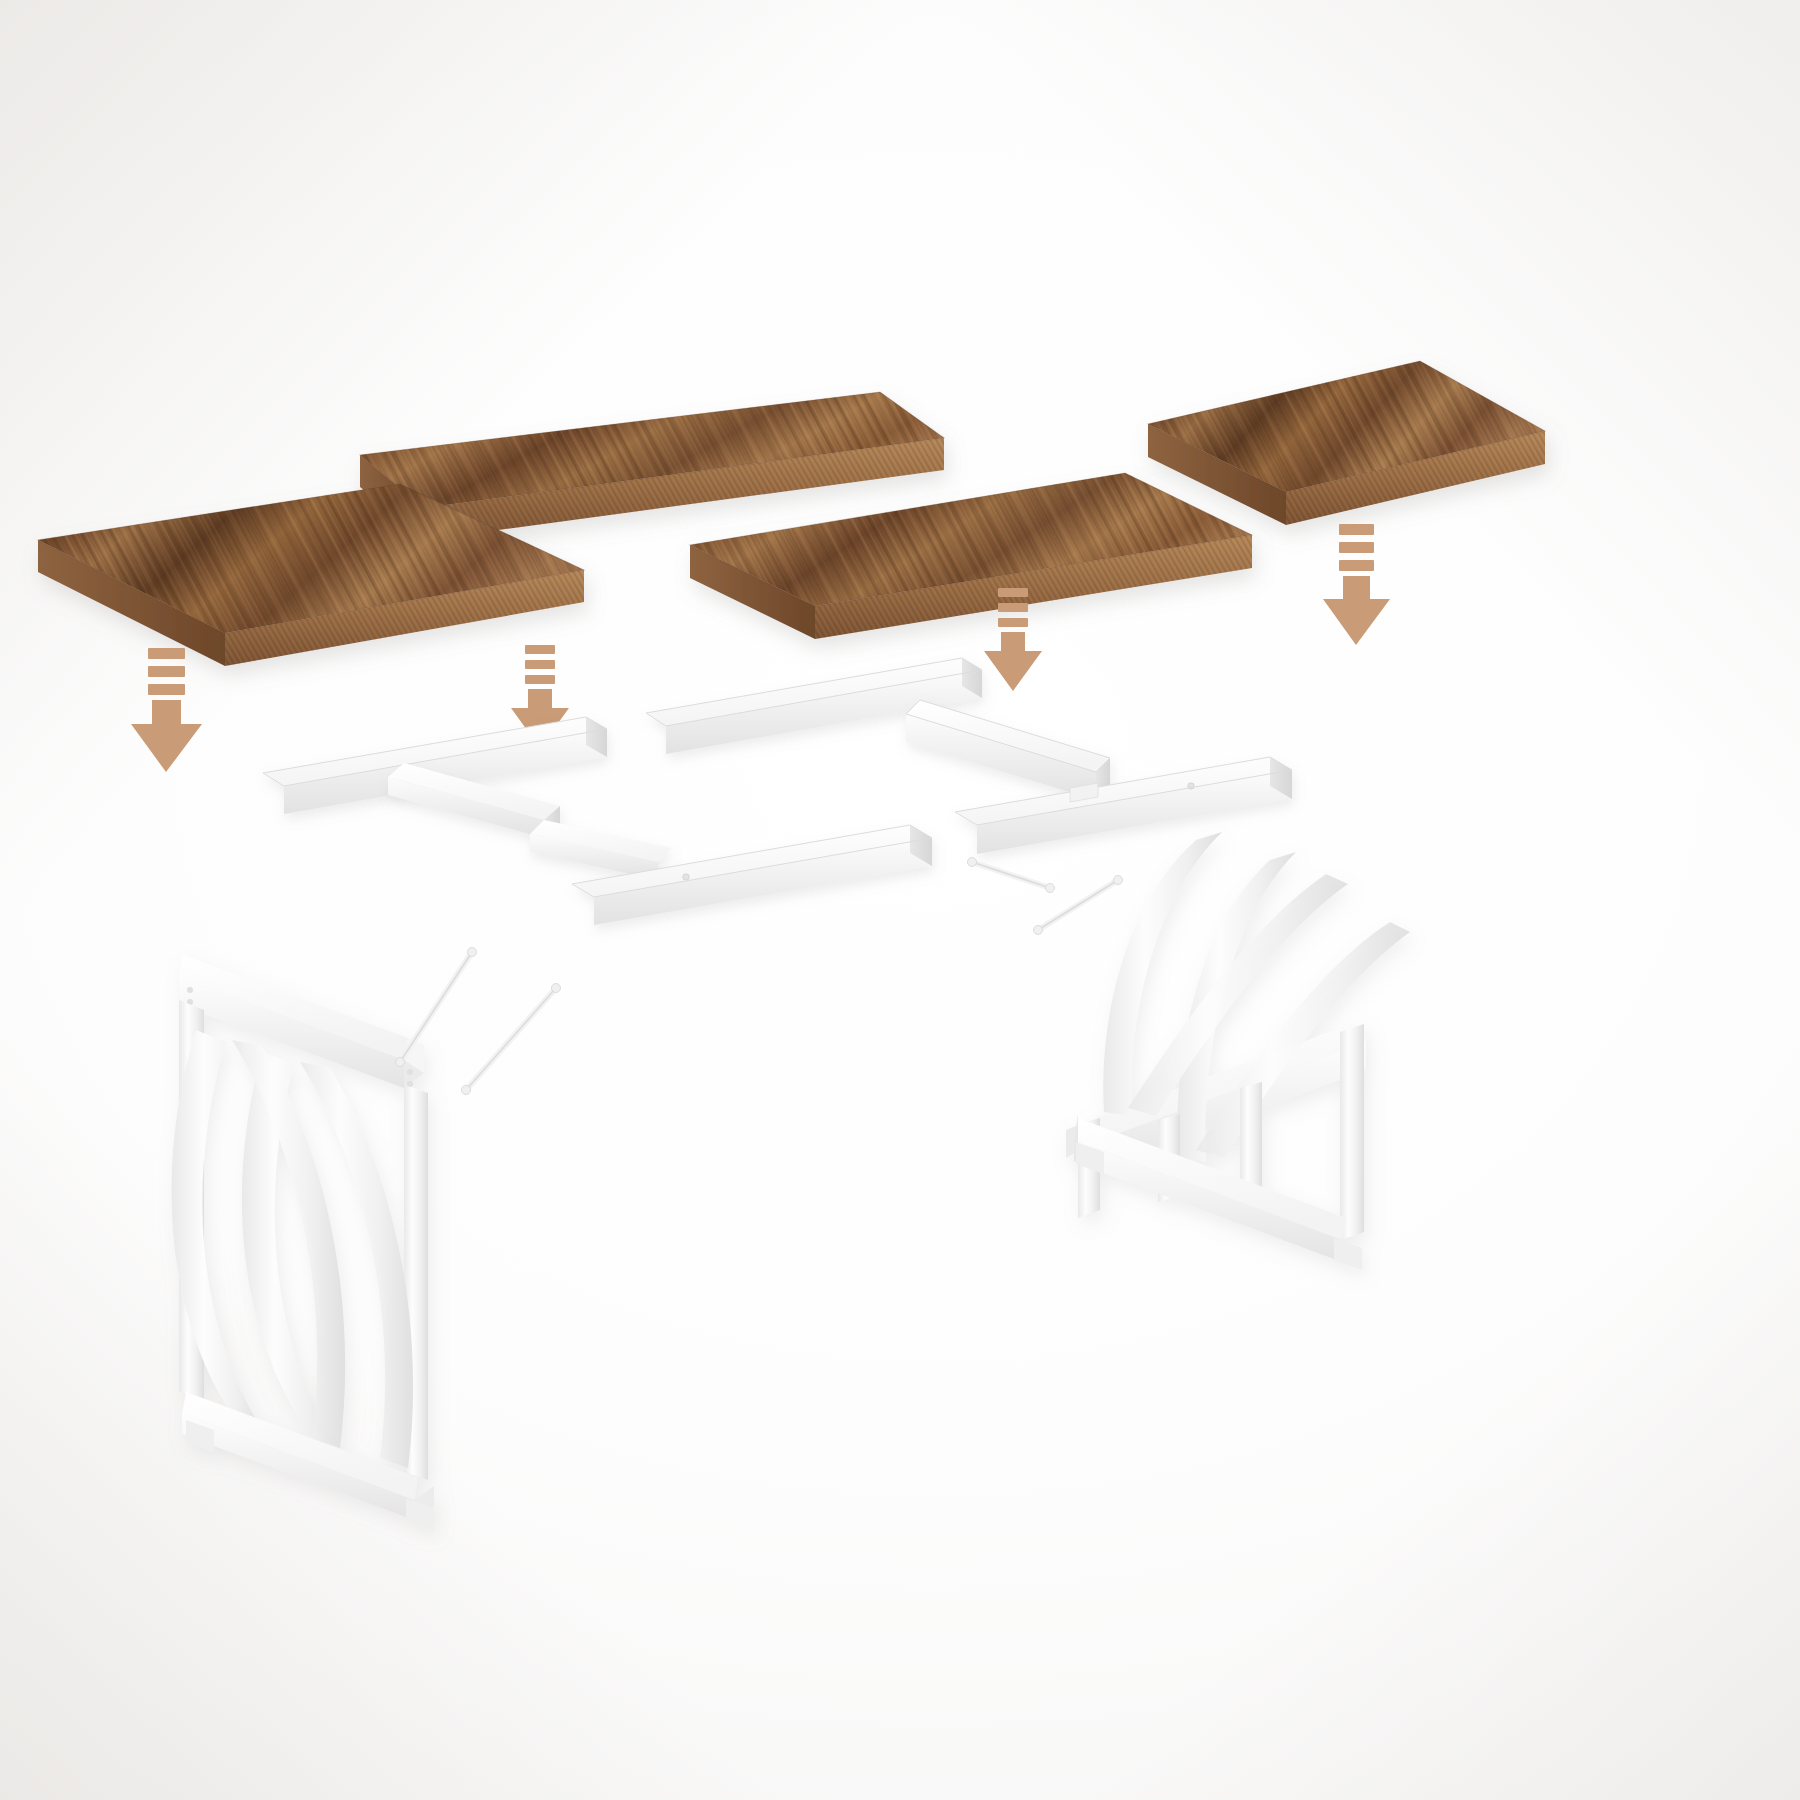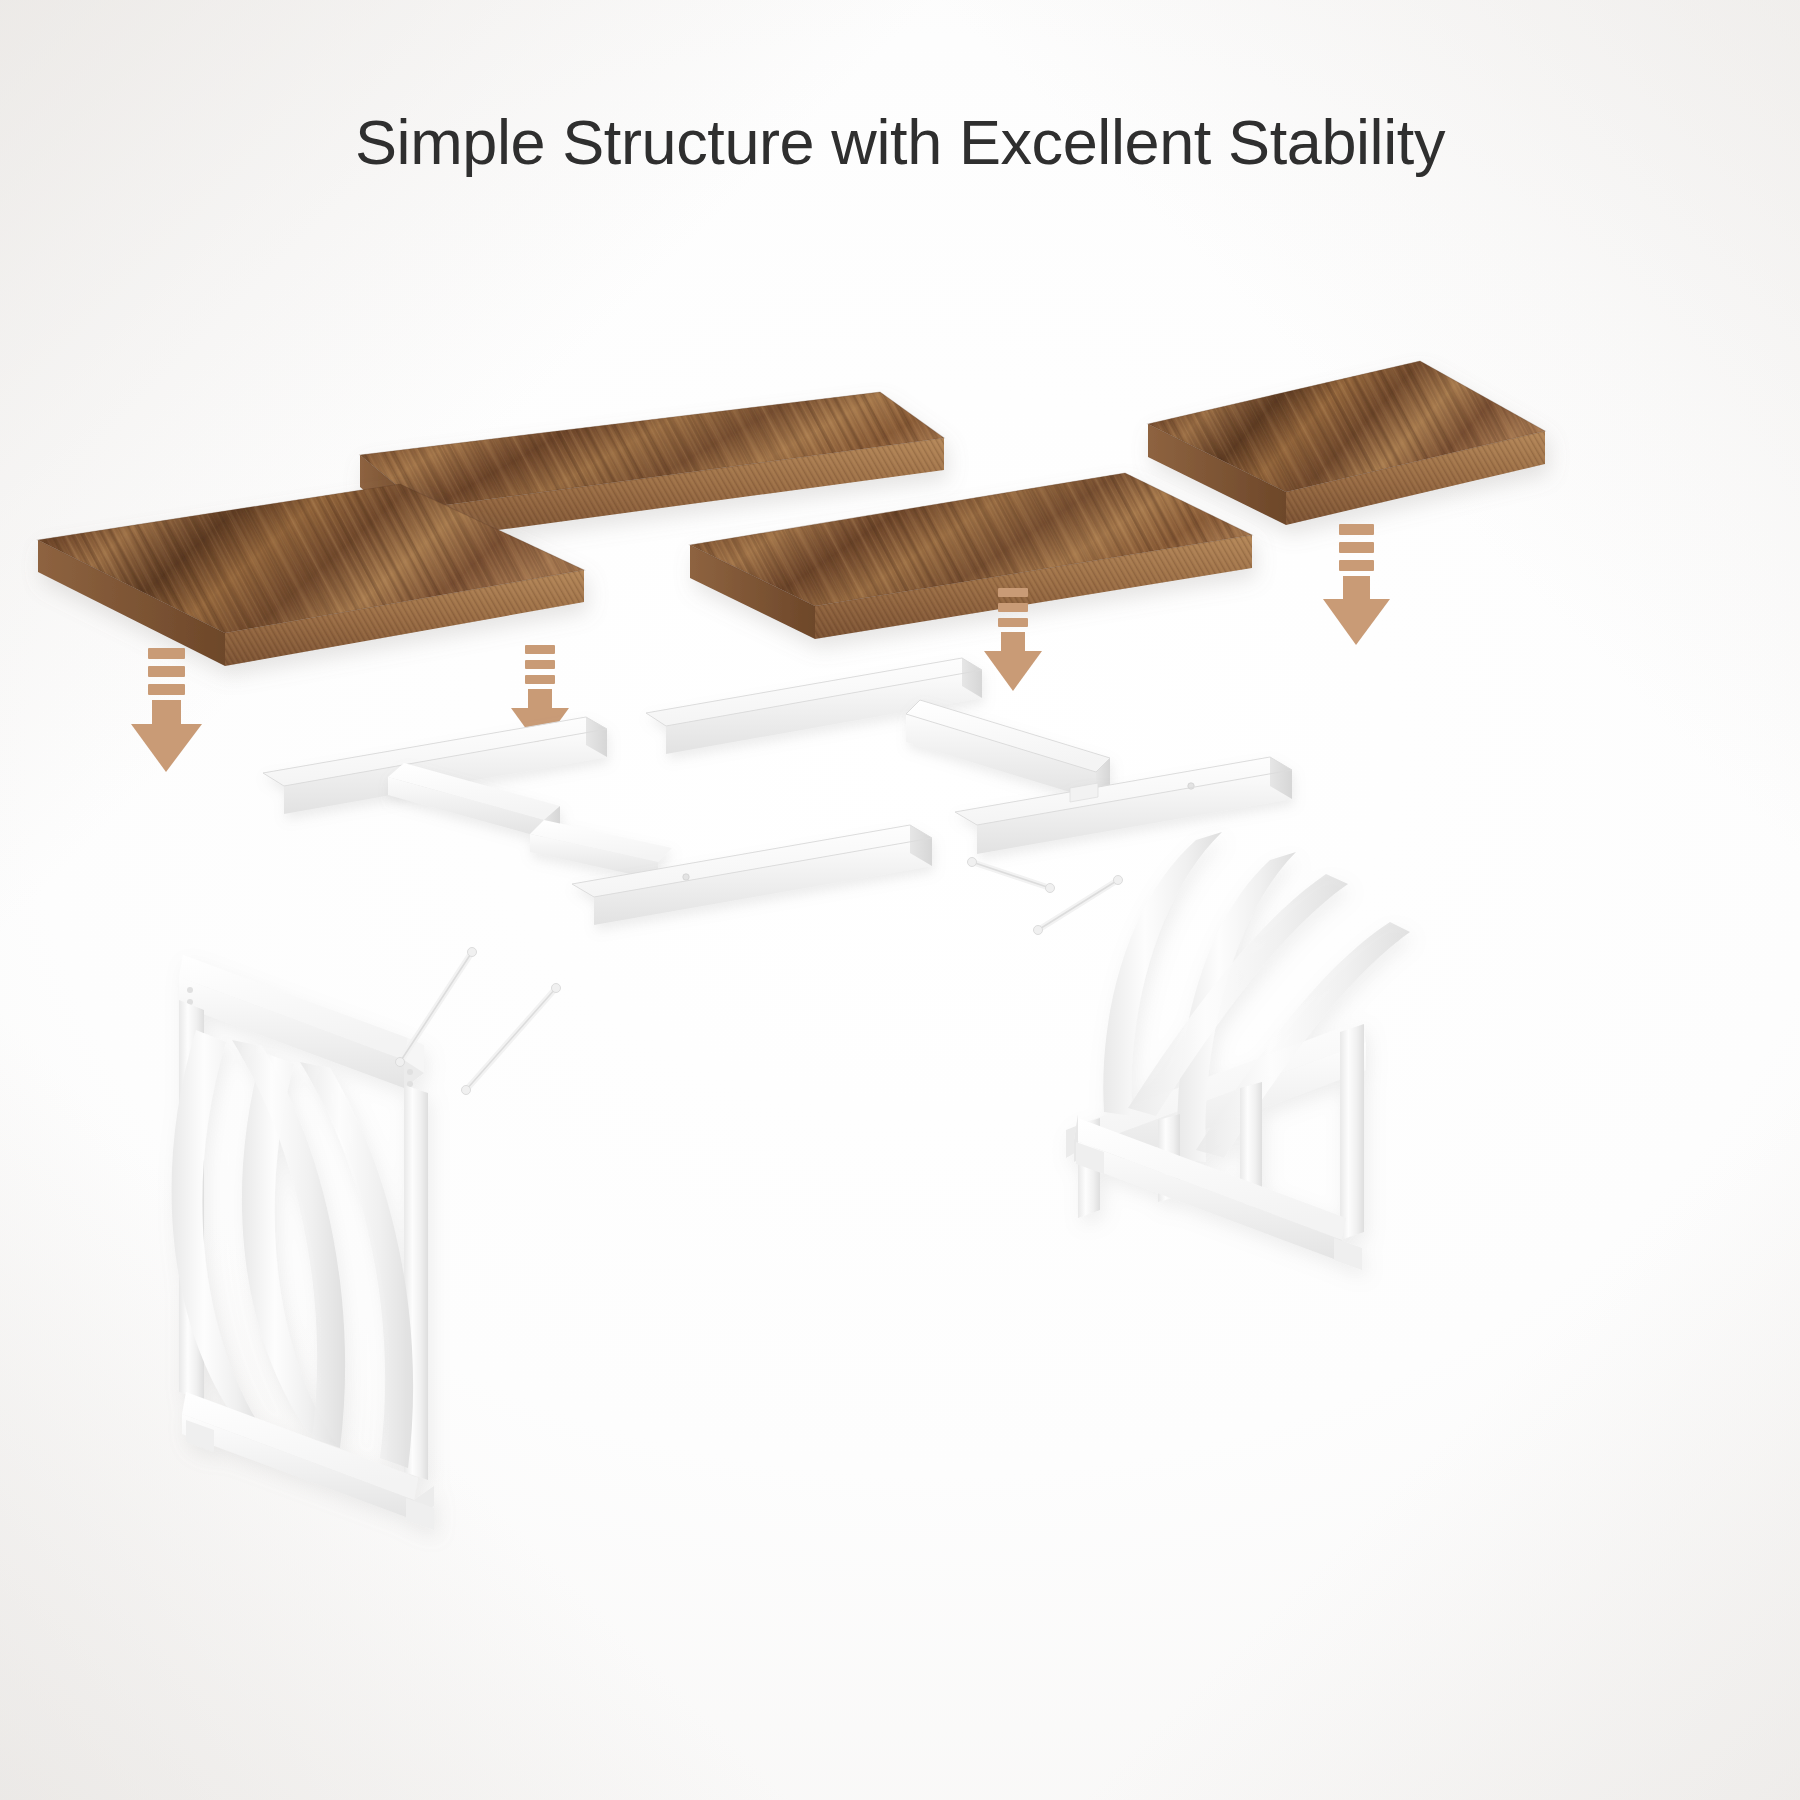--- a/index.html
+++ b/index.html
@@ -38,21 +38,20 @@
   }
 
   
   .layer { position:absolute; left:0; top:0; width:1800px; height:1800px; pointer-events:none; }
 </style>
 </head>
 <body>
 
 <div id="stage">
 
-  <div id="title">Simple Structure with Excellent Stability</div>
 
   <svg class="layer" viewBox="0 0 1800 1800" xmlns="http://www.w3.org/2000/svg">
     <defs>
 
       <linearGradient id="woodFace" x1="0" y1="0" x2="1" y2="0.35">
         <stop offset="0" stop-color="#9a6c41"></stop>
         <stop offset="0.14" stop-color="#7b5030"></stop>
         <stop offset="0.28" stop-color="#a4764a"></stop>
         <stop offset="0.42" stop-color="#6d452a"></stop>
         <stop offset="0.55" stop-color="#9c6f44"></stop>

